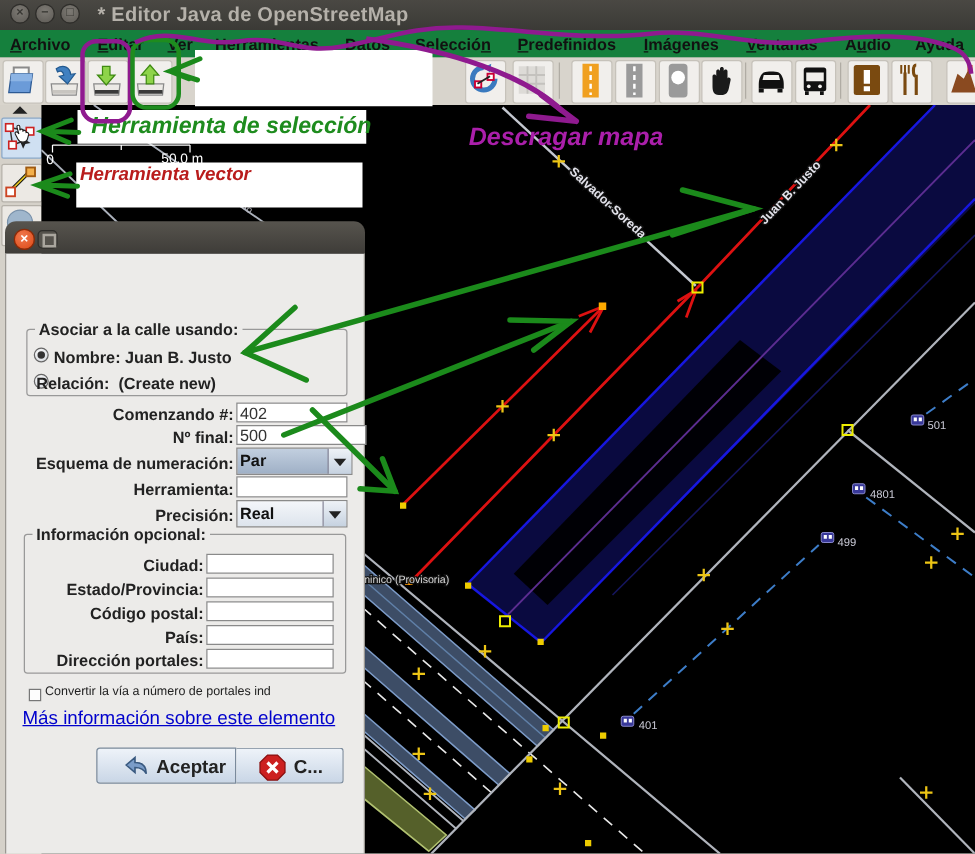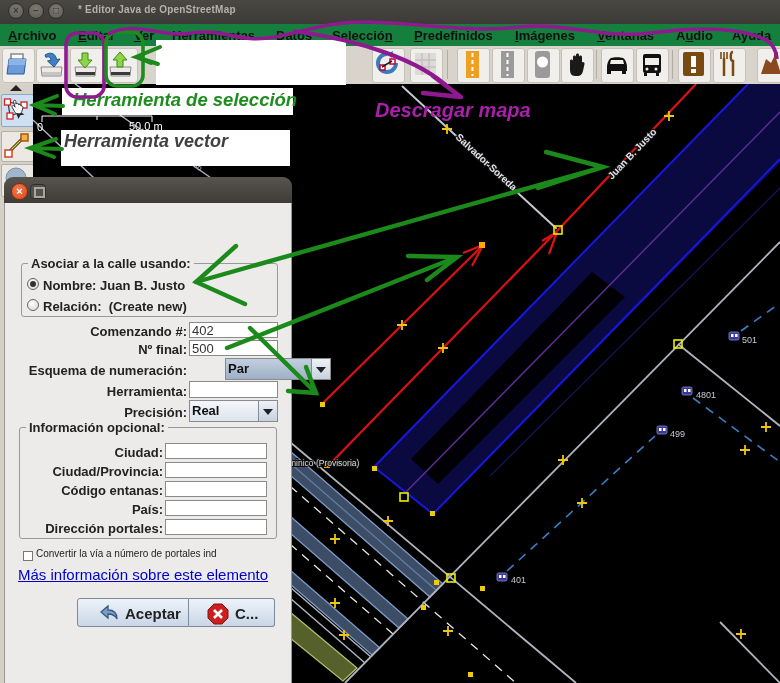--- a/index.html
+++ b/index.html
@@ -1,20 +1,20 @@
 <!DOCTYPE html>
 <html><head>
 <meta charset="utf-8">
 <style>
 html,body{margin:0;padding:0;}
 #root{position:relative;width:780px;height:683px;overflow:hidden;background:#d6d2ca;font-family:"Liberation Sans",sans-serif;}
 .abs{position:absolute;}
 #titlebar{left:0;top:0;width:780px;height:24px;background:linear-gradient(#4a4843,#3b3a36);}
 .tbtn{position:absolute;top:3px;width:16px;height:16px;border-radius:50%;background:radial-gradient(circle at 50% 35%,#7d7a74,#5d5a55);border:1px solid #2e2d2a;box-sizing:border-box;color:#3a3935;font-size:10px;line-height:14px;text-align:center;font-weight:bold;}
-#wtitle{position:absolute;left:78px;top:4px;color:#b5b1aa;font-weight:bold;font-size:10px;letter-spacing:0.2px;}
+#wtitle{position:absolute;left:78px;top:4px;color:#b5b1aa;font-weight:bold;font-size:16px;letter-spacing:0.2px;}
 #menubar{left:0;top:24px;width:780px;height:22px;background:#15803d;border-bottom:1px solid #b4b0a8;}
 .mi{position:absolute;top:4px;font-size:13px;font-weight:bold;color:#111;}
 #toolbar{left:0;top:46px;width:780px;height:38px;background:#d8d4cc;}
 .tbb{position:absolute;top:2px;width:31px;height:33px;background:#f1efec;border:1px solid #c6c2ba;border-radius:3px;}
 .tsep{position:absolute;top:4px;width:1px;height:29px;background:#b0aca4;}
 #sidebar{left:0;top:84px;width:33px;height:599px;background:#d5d1c9;}
 .sbb{position:absolute;left:1px;width:31px;height:31px;background:#ece9e4;border:1px solid #b5b1a9;border-radius:2px;}
 #map{left:0;top:0;width:780px;height:683px;}
 .wbox{background:#fff;}
 .antext{font-weight:bold;font-style:italic;}
@@ -249,62 +249,62 @@
       <g stroke="#fff" stroke-width="1" fill="none">
         <path d="M42 116 L152 116 M42 116 L42 122 M97 116 L97 120 M152 116 L152 122"></path>
       </g>
       <text x="37" y="131" font-size="11" fill="#fff">0</text>
       <text x="129" y="130" font-size="11" fill="#fff">50.0 m</text>
     </g>
   </svg>
   <div class="abs wbox" id="box1" style="left:62px;top:88px;width:231px;height:27px;"></div>
   <div class="abs antext" style="left:73px;top:89px;font-size:18.5px;color:#1e8c1e;">Herramienta de selección</div>
   <div class="abs wbox" id="box2" style="left:61px;top:130px;width:229px;height:36px;"></div>
-  <div class="abs antext" style="left:64px;top:131px;font-size:18px;color:#404040;">Herramienta vector</div>
+  <div class="abs antext" style="left:64px;top:131px;font-size:15px;color:#b91c1c;">Herramienta vector</div>
   <div class="abs wbox" id="box3" style="left:156px;top:40px;width:190px;height:45px;"></div>
   <div class="abs antext" style="left:375px;top:99px;font-size:20px;color:#aa1faa;">Descragar mapa</div>
   <div id="dialog" class="abs">
     <div id="dtitle">
       <div style="position:absolute;left:7px;top:6px;width:17px;height:17px;border-radius:50%;background:radial-gradient(circle at 40% 35%,#f07a50,#dd4814);border:1px solid #8a2a08;box-sizing:border-box;color:#fff;text-align:center;line-height:15px;font-size:11px;font-weight:bold;">×</div>
       <div style="position:absolute;left:26px;top:7px;width:16px;height:15px;border-radius:4px;background:#55524c;border:1px solid #2e2d2a;box-sizing:border-box;">
           <div style="position:absolute;left:3px;top:2px;width:7px;height:7px;border:2px solid #aaa69e;"></div>
         </div>
     </div>
     <div id="dbody">
       <div class="gbox" style="left:16px;top:60px;width:255px;height:52px;">
           <span class="gtitle" style="left:6px;">Asociar a la calle usando:</span>
         </div>
       <div style="position:absolute;left:22px;top:75px;width:12px;height:12px;border-radius:50%;background:radial-gradient(circle at 40% 35%,#fdfdfd,#cfd4da);border:1px solid #666;box-sizing:border-box;">
           <div style="position:absolute;left:2px;top:2px;width:6px;height:6px;border-radius:50%;background:#333;"></div>
         </div>
       <div class="dlabel" style="left:38px;top:75px;text-align:left;">Nombre: Juan B. Justo</div>
       <div style="position:absolute;left:22px;top:96px;width:12px;height:12px;border-radius:50%;background:radial-gradient(circle at 40% 35%,#fdfdfd,#cfd4da);border:1px solid #666;box-sizing:border-box;"></div>
-      <div class="dlabel" style="left:38px;top:96px;text-align:left;">Relación:&nbsp; (Create new)</div>
+      <div class="dlabel" style="left:24px;top:96px;text-align:left;">Relación:&nbsp; (Create new)</div>
       <div class="dlabel" style="left:40px;top:121px;width:142px;">Comenzando #:</div>
       <div class="dfield" style="left:184px;top:119px;width:89px;height:16px;line-height:15px;">402</div>
       <div class="dlabel" style="left:40px;top:139px;width:142px;">Nº final:</div>
-      <div class="dfield" style="left:184px;top:137px;width:89px;height:16px;line-height:15px;">500</div>
+      <div class="dfield" style="left:184px;top:137px;width:104px;height:16px;line-height:15px;">500</div>
       <div class="dlabel" style="left:10px;top:160px;width:172px;">Esquema de numeración:</div>
-      <div class="dfield" style="left:184px;top:155px;width:106px;height:22px;background:linear-gradient(#c2cfdf,#9fb0c6);font-weight:bold;line-height:20px;color:#111;margin-left:36px;">Par<span style="position:absolute;right:0;top:0;width:18px;height:20px;background:linear-gradient(#eef2f7,#c6d2e0);border-left:1px solid #889;"><svg width="18" height="20">
+      <div class="dfield" style="left:184px;top:155px;width:93px;height:22px;background:linear-gradient(#c2cfdf,#9fb0c6);font-weight:bold;line-height:20px;color:#111;">Par<span style="position:absolute;right:0;top:0;width:18px;height:20px;background:linear-gradient(#eef2f7,#c6d2e0);border-left:1px solid #889;"><svg width="18" height="20">
               <path d="M4 8 L14 8 L9 14 Z" fill="#222"></path>
             </svg></span></div>
       <div class="dlabel" style="left:10px;top:181px;width:172px;">Herramienta:</div>
       <div class="dfield" style="left:184px;top:178px;width:89px;height:17px;"></div>
       <div class="dlabel" style="left:10px;top:202px;width:172px;">Precisión:</div>
       <div class="dfield" style="left:184px;top:197px;width:89px;height:22px;background:linear-gradient(#f4f6fa,#dde4ec);font-weight:bold;line-height:20px;color:#111;">Real<span style="position:absolute;right:0;top:0;width:18px;height:20px;background:linear-gradient(#eef2f7,#c6d2e0);border-left:1px solid #889;"><svg width="18" height="20">
               <path d="M4 8 L14 8 L9 14 Z" fill="#222"></path>
             </svg></span></div>
       <div class="gbox" style="left:14px;top:224px;width:256px;height:110px;">
           <span class="gtitle" style="left:6px;">Información opcional:</span>
         </div>
       <div class="dlabel" style="left:10px;top:242px;width:148px;">Ciudad:</div>
       <div class="dfield" style="left:160px;top:240px;width:102px;height:16px;"></div>
-      <div class="dlabel" style="left:10px;top:261px;width:148px;">Ciudad/Provincia:</div>
+      <div class="dlabel" style="left:10px;top:261px;width:148px;">Estado/Provincia:</div>
       <div class="dfield" style="left:160px;top:259px;width:102px;height:16px;"></div>
-      <div class="dlabel" style="left:10px;top:280px;width:148px;">Código entanas:</div>
+      <div class="dlabel" style="left:10px;top:280px;width:148px;">Código postal:</div>
       <div class="dfield" style="left:160px;top:278px;width:102px;height:16px;"></div>
       <div class="dlabel" style="left:10px;top:299px;width:148px;">País:</div>
       <div class="dfield" style="left:160px;top:297px;width:102px;height:16px;"></div>
       <div class="dlabel" style="left:10px;top:318px;width:148px;">Dirección portales:</div>
       <div class="dfield" style="left:160px;top:316px;width:102px;height:16px;"></div>
       <div style="position:absolute;left:18px;top:348px;width:10px;height:10px;background:#fdfdfd;border:1px solid #777;box-sizing:border-box;"></div>
       <div style="position:absolute;left:31px;top:345px;font-size:10px;color:#222;white-space:nowrap;overflow:hidden;width:245px;">Convertir la vía a número de portales ind</div>
       <div style="position:absolute;left:13px;top:363px;font-size:15px;color:#0000cc;text-decoration:underline;white-space:nowrap;">Más información sobre este elemento</div>
       <div style="position:absolute;left:72px;top:395px;width:112px;height:29px;background:linear-gradient(#eef3f9,#c9d6e6);border:1px solid #7a8a9c;border-radius:3px 0 0 3px;box-sizing:border-box;padding-left:40px;">
         <svg width="24" height="21" style="position:absolute;left:20px;top:4px;" viewBox="0 0 24 21">

